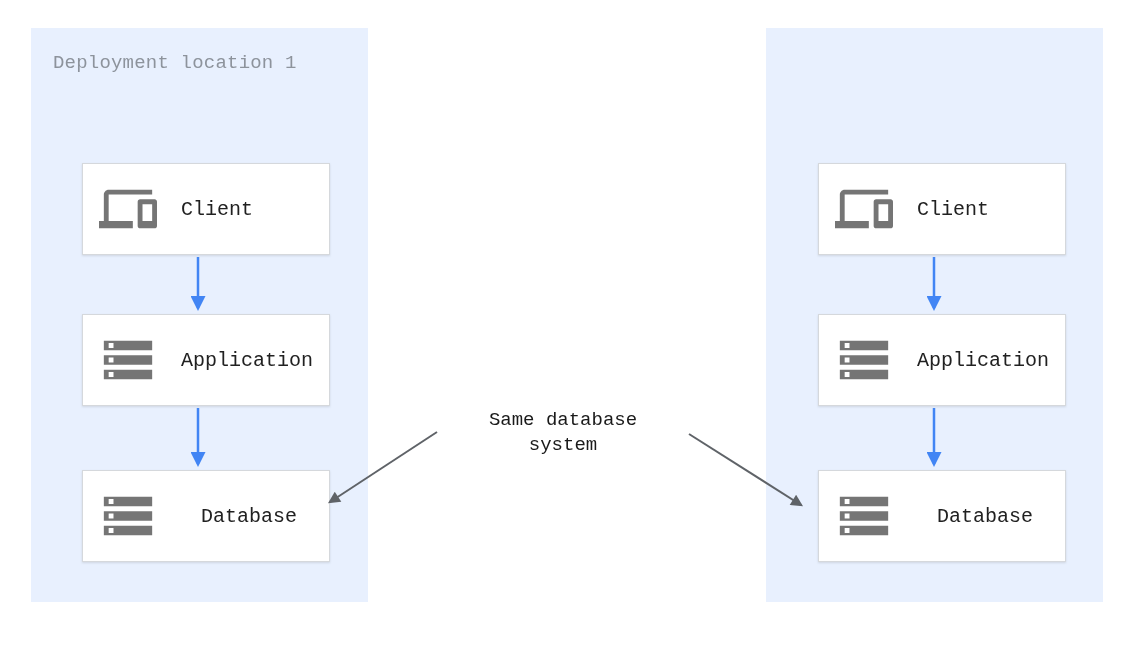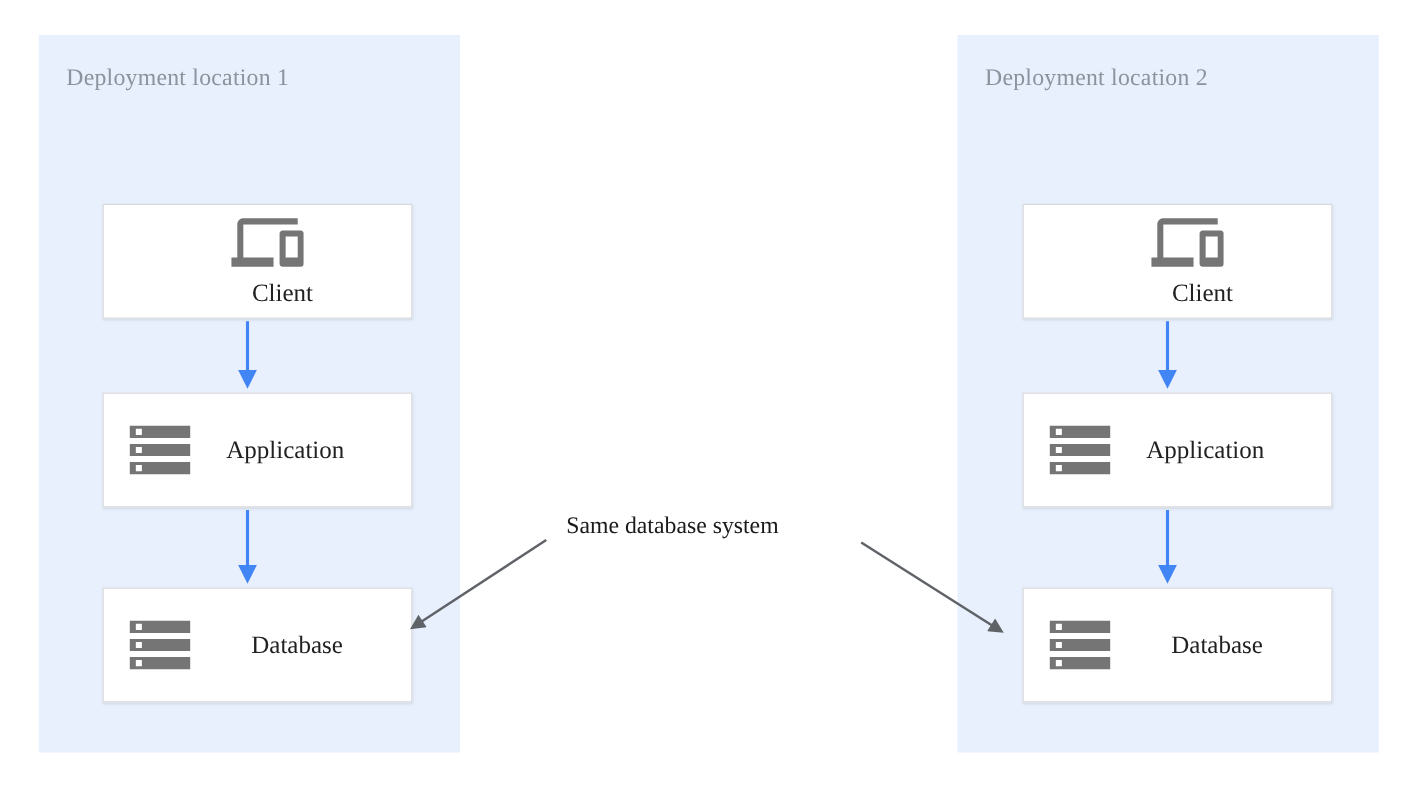--- a/index.html
+++ b/index.html
@@ -1,20 +1,20 @@
 <!DOCTYPE html>
 <html><head>
 <meta charset="utf-8">
 <style>
   html,body{margin:0;padding:0;background:#ffffff;}
   .canvas{
     position:relative;
     width:1132px;height:648px;
     background:#ffffff;
-    font-family:Liberation Serif, serif;
+    font-family:Liberation Mono, monospace;
     overflow:hidden;
   }
   .panel{
     position:absolute;
     top:28px;
     width:337px;height:574px;
     background:#e8f0fe;
   }
   .panel-left{left:31px;}
   .panel-right{left:766px;}
@@ -31,41 +31,42 @@
     background:#ffffff;
     border:1px solid #d5d8dc;
     box-shadow:0 1px 2px rgba(60,64,67,.15);
     display:flex;
     align-items:center;
     padding-left:16px;
     box-sizing:content-box;
   }
   .node-left{left:51px;}
   .node-right{left:52px;}
-  .node-client{top:135px;flex-direction:column;}
+  .node-client{top:135px;}
   .node-application{top:286px;text-align:right;}
   .node-database{top:442px;gap:20px;}
   .node-icon{
     width:58px;
     display:flex;
     align-items:center;
     justify-content:center;
     flex:0 0 58px;
   }
   .node-icon svg{fill:#757575;display:block;}
   .node-label{
     margin-left:24px;
     font-size:20px;
     color:#212121;
     white-space:nowrap;
   }
   .annotation{
     position:absolute;
     left:453px;top:408px;
     width:220px;
+    text-align:center;
     font-size:19px;
     line-height:25px;
     color:#1a1a1a;
   }
   .arrow-layer{
     position:absolute;
     left:0;top:0;
     pointer-events:none;
   }
 </style>
@@ -99,21 +100,20 @@
       <span class="node-icon">
         <svg width="58" height="58" viewBox="0 0 24 24">
           <path d="M2 20h20v-4H2v4zm2-3h2v2H4v-2zM2 4v4h20V4H2zm4 3H4V5h2v2zm-4 7h20v-4H2v4zm2-3h2v2H4v-2z"></path>
         </svg>
       </span>
       <span class="node-label">Database</span>
     </div>
   </div>
 
   <div class="panel panel-right">
-    <div class="panel-title">Deployment location 2</div>
 
     <div class="node node-right node-client">
       <span class="node-icon">
         <svg width="60" height="60" viewBox="0 0 24 24">
           <path d="M4 6h18V4H4c-1.1 0-2 .9-2 2v11H0v3h14v-3H4V6zm19 2h-6c-.55 0-1 .45-1 1v10c0 .55.45 1 1 1h6c.55 0 1-.45 1-1V9c0-.55-.45-1-1-1zm-1 9h-4v-7h4v7z"></path>
         </svg>
       </span>
       <span class="node-label">Client</span>
     </div>
 

